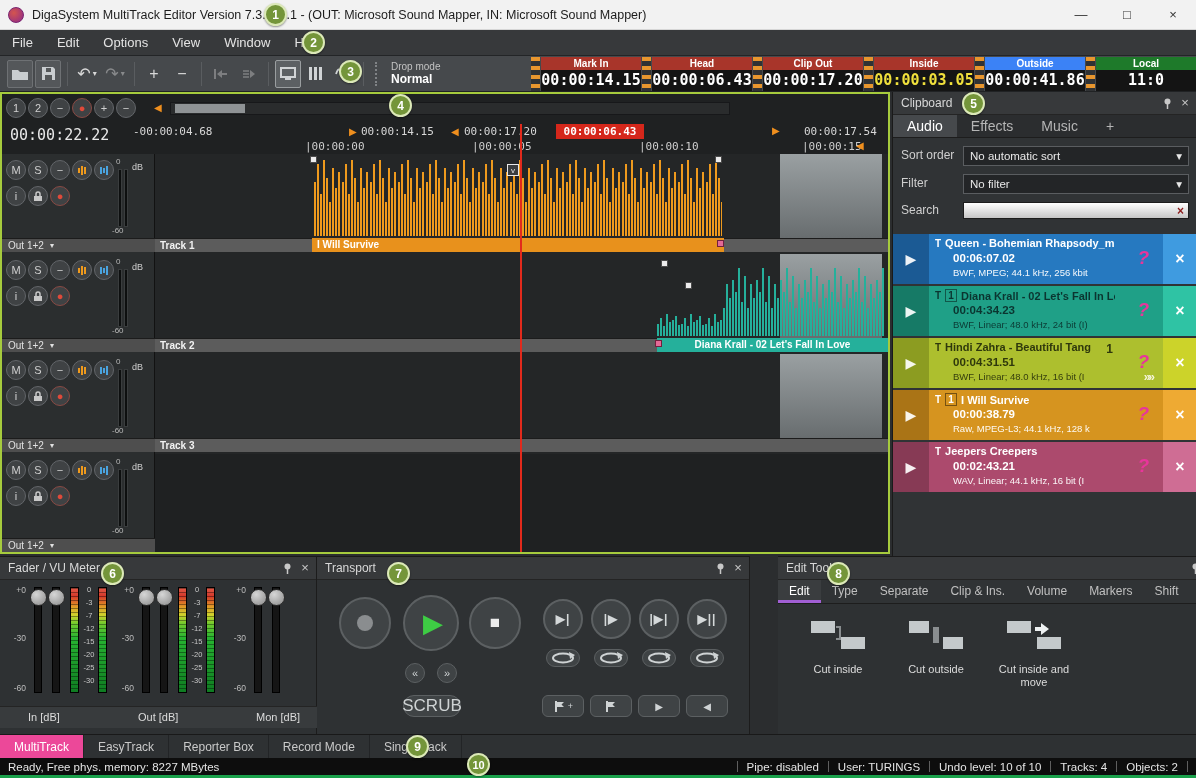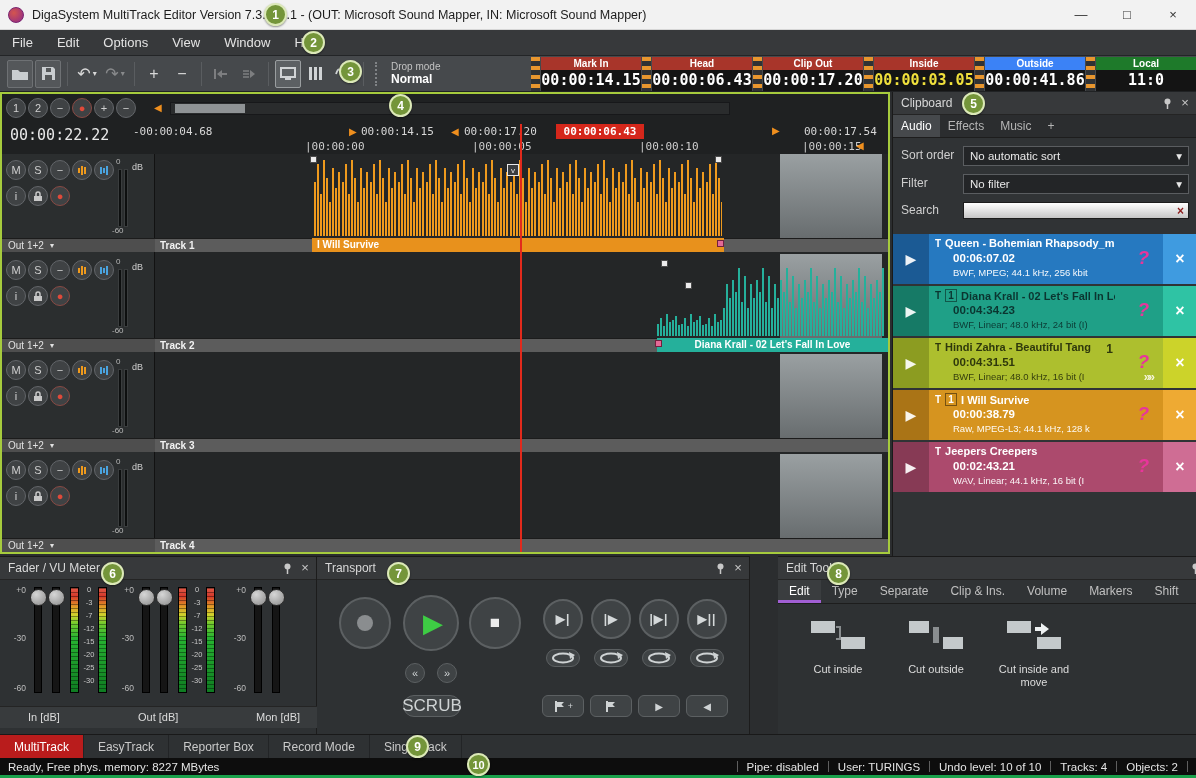--- a/index.html
+++ b/index.html
@@ -63,21 +63,21 @@
   .stripheadtxt{font-size:10px;color:#e0e0e0}
   .trackname{position:absolute;left:5px;top:0;font-size:10px;font-weight:bold;color:#f2f2f2;line-height:14px}
   .mini-bars i{display:inline-block;width:2px;margin-right:1px;background:#ef9a1d}
   .mini-bars.blue i{background:#4aa4e0}
 
   
   .clip-panel{left:892px;top:92px;width:304px;height:464px;background:#303335;border-left:1px solid #1a1a1a}
   .phead{position:absolute;left:0;top:0;right:0;height:23px;background:#37393b;border-bottom:1px solid #242424;color:#d8d8d8;font-size:12px;line-height:22px;padding-left:8px}
   .phead .hic{position:absolute;top:4px;width:14px;height:14px;display:flex;align-items:center;justify-content:center;color:#c8c8c8;font-size:13px}
   .cp-tabs{position:absolute;left:0;top:23px;width:304px;height:23px;background:#2b2d2f;display:flex;border-bottom:1px solid #1d1d1d}
-  .cp-tab{padding:0 8px;line-height:22px;font-size:12px;color:#b5b5b5}
+  .cp-tab{padding:0 14px;line-height:22px;font-size:14px;color:#b5b5b5}
   .cp-tab.active{background:#46494c;color:#fff}
   .cp-row-label{position:absolute;font-size:12px;color:#cfcfcf}
   .dd{position:absolute;height:20px;background:#232527;border:1px solid #5a5d60;color:#e8e8e8;font-size:11.5px;display:flex;align-items:center;justify-content:space-between;padding:0 6px}
   .searchbox{position:absolute;height:17px;background:linear-gradient(#ffffff,#c6c6c6);border:1px solid #1c1c1c;display:flex;align-items:center;justify-content:flex-end;padding-right:4px}
   .searchbox .clr{color:#8b1a1a;font-weight:bold;font-size:12px}
   .entry{position:absolute;left:0;width:304px;height:50px}
   .entry .play{position:absolute;left:0;top:0;width:36px;height:50px;display:flex;align-items:center;justify-content:center;color:rgba(255,255,255,.92);font-size:14px}
   .entry .body{position:absolute;left:36px;top:0;width:268px;height:50px}
   .entry .l1{position:absolute;left:6px;top:3px;display:flex;align-items:center;gap:4px;font-size:11px;font-weight:bold;white-space:nowrap;max-width:180px;overflow:hidden}
   .entry .tmark{font-size:10px;font-weight:bold}
@@ -112,21 +112,21 @@
 
   .et-tabs{position:absolute;left:0;top:23px;right:0;height:24px;background:#303335;display:flex;border-bottom:1px solid #1d1d1d}
   .et-tab{padding:0 11px;line-height:23px;font-size:12px;color:#c0c0c0}
   .et-tab.active{color:#fff;box-shadow:inset 0 -3px 0 #a15fd4;background:#3a3d3f}
   .etbtn{position:absolute;width:92px;height:92px;top:58px;display:flex;flex-direction:column;align-items:center;color:#dcdcdc;font-size:11px;text-align:center}
   .etbtn .lbl{margin-top:8px;line-height:13px}
 
   
   .modetabs{left:0;top:734px;width:1196px;height:24px;background:#2e3133;display:flex;border-top:1px solid #191919}
   .mtab{padding:0 14px;line-height:24px;font-size:12px;color:#c9c9c9;border-right:1px solid #222426}
-  .mtab.active{background:#b91c1c;color:#fff}
+  .mtab.active{background:#ec4899;color:#fff}
   .statusbar{left:0;top:758px;width:1196px;height:17px;background:#0d0d0d;display:flex;align-items:center;color:#e4e4e4;font-size:11.5px;padding:0 8px}
   .st-right{margin-left:auto;display:flex;align-items:center;gap:9px}
   .stdiv{width:1px;height:11px;background:#5e5e5e}
   .greenline{left:0;top:775px;width:1196px;height:3px;background:#1aa14b}
 
   
   .co{position:absolute;width:23px;height:23px;border-radius:50%;background:#74953a;border:2px solid #dce9b8;color:#fff;font-size:12px;font-weight:bold;display:flex;align-items:center;justify-content:center;z-index:50;box-shadow:0 1px 2px rgba(0,0,0,.4)}
 </style>
 </head>
 <body>
@@ -496,26 +496,20 @@
                 <rect x="1" y="5" width="8" height="5" fill="#c8c8c8"></rect>
                 <path d="M3 5 v-2 a2 2 0 0 1 4 0 v2" fill="none" stroke="#c8c8c8" stroke-width="1.5"></path>
               </svg>
             </span>
           <span class="cbtn red" style="left:48px;top:32px">●</span>
           <div class="abs" style="left:0;top:84px;width:153px;height:14px;background:#4e4e4e;border-top:1px solid #1c1c1c">
             <span class="stripheadtxt" style="position:absolute;left:6px;top:0;line-height:14px">Out 1+2</span>
             <span class="stripheadtxt" style="position:absolute;left:48px;top:0;line-height:14px;font-size:8px">▾</span>
           </div>
         </div>
-        <div class="tlane">
-          <div class="band"></div>
-          <div class="lane-strip">
-            <span class="trackname">Track 4</span>
-          </div>
-        </div>
       </div>
 
       <div class="playhead"></div>
     </div>
   </div>
 
   <div class="abs clip-panel">
     <div class="phead">
       <span>Clipboard</span>
       <span class="hic" style="right:22px">

